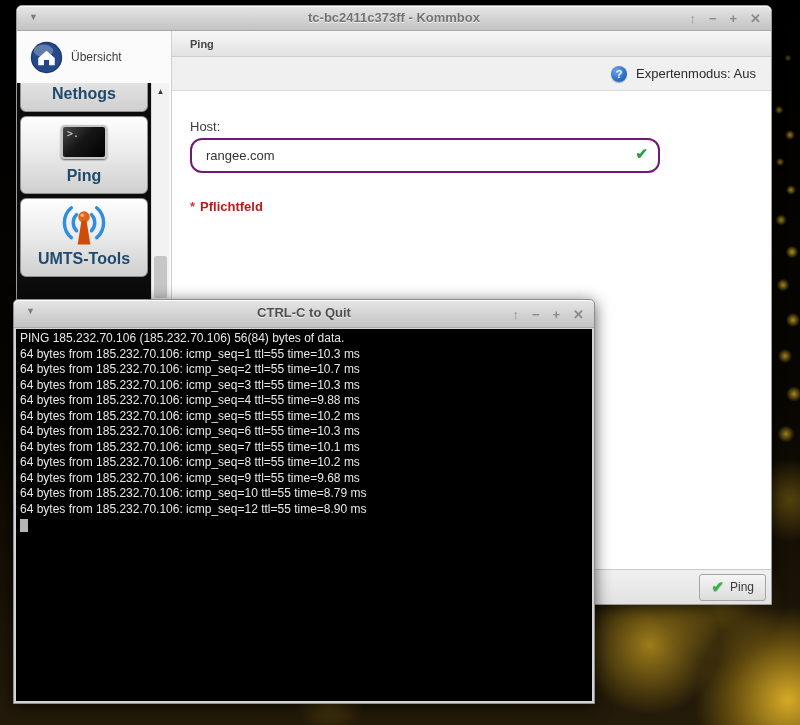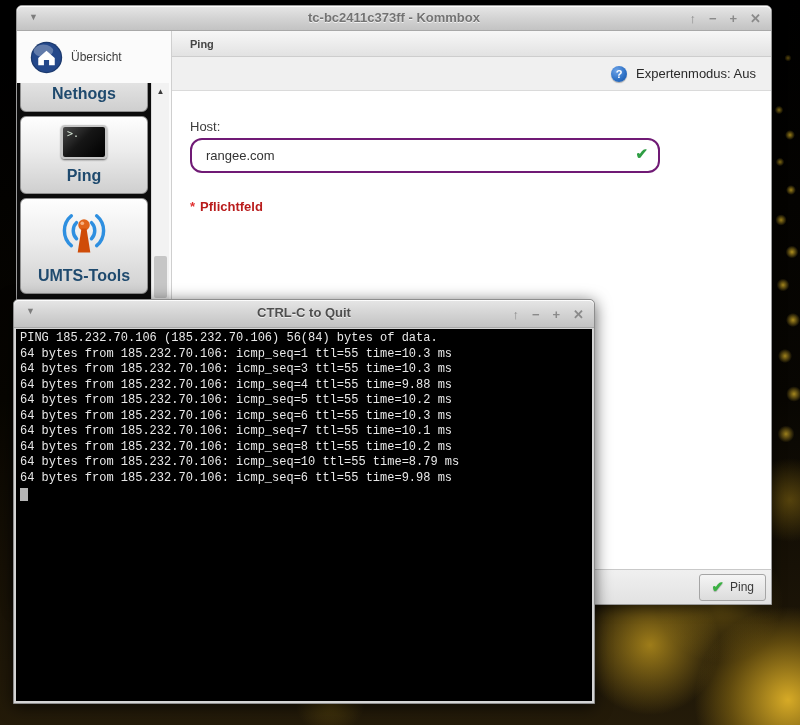--- a/index.html
+++ b/index.html
@@ -81,21 +81,21 @@
     position:relative; border-radius:6px; border:1px solid #8f8f8f;
     background:linear-gradient(180deg,#fefefe 0%,#ececec 45%,#cfcfcf 100%);
     display:flex; flex-direction:column; align-items:center; justify-content:flex-end;
     cursor:pointer; margin-bottom:4px;
   }
   .tool-tile .tile-label {
     font-size:16px; font-weight:bold; color:#1f4a6e; padding-bottom:8px;
   }
   .tile-nethogs { height:78px; margin-top:-52px; }
   .tile-ping    { height:78px; }
-  .tile-umts    { height:96px; }
+  .tile-umts    { height:79px; }
   .tile-icon-wrap { flex:1; display:flex; align-items:center; justify-content:center; width:100%; }
 
   .term-icon {
     width:46px; height:34px; border-radius:4px;
     border:2px solid #c6c6c6;
     background:linear-gradient(135deg,#4a4a4a 0%,#161616 45%,#000 100%);
     position:relative; box-shadow:0 1px 2px rgba(0,0,0,0.6);
   }
   .term-icon .prompt {
     position:absolute; left:4px; top:1px; font-family:"DejaVu Sans Mono", monospace;
@@ -171,21 +171,21 @@
     box-shadow:0 3px 16px rgba(0,0,0,0.65);
   }
   .terminal-window .titlebar { height:28px; }
   .terminal-window .win-title { top:5px; color:#4f4f4f; }
   .terminal-window .controls { top:6px; }
   .terminal-body {
     position:absolute; left:2px; right:2px; top:29px; bottom:2px;
     background:#000; overflow:hidden; padding:2px 0 0 4px; cursor:text;
   }
   .term-line {
-    font-family:Liberation Mono, monospace; font-size:12px; line-height:15.5px;
+    font-family:Liberation Sans, sans-serif; font-size:12px; line-height:15.5px;
     color:#e8e8e8; white-space:pre;
   }
   .term-cursor {
     display:inline-block; width:8px; height:13px; background:#b5b5b5; margin-top:2px;
   }
 </style>
 </head>
 <body>
 
 <div class="desktop">
@@ -293,25 +293,27 @@
       <span class="controls">
         <span>↑</span>
         <span>−</span>
         <span>+</span>
         <span>✕</span>
       </span>
     </div>
     <div class="terminal-body">
       <div class="term-line">PING 185.232.70.106 (185.232.70.106) 56(84) bytes of data.</div>
       <div class="term-line">64 bytes from 185.232.70.106: icmp_seq=1 ttl=55 time=10.3 ms</div>
+      <div class="term-line">64 bytes from 185.232.70.106: icmp_seq=2 ttl=55 time=10.7 ms</div>
       <div class="term-line">64 bytes from 185.232.70.106: icmp_seq=3 ttl=55 time=10.3 ms</div>
       <div class="term-line">64 bytes from 185.232.70.106: icmp_seq=4 ttl=55 time=9.88 ms</div>
       <div class="term-line">64 bytes from 185.232.70.106: icmp_seq=5 ttl=55 time=10.2 ms</div>
       <div class="term-line">64 bytes from 185.232.70.106: icmp_seq=6 ttl=55 time=10.3 ms</div>
       <div class="term-line">64 bytes from 185.232.70.106: icmp_seq=7 ttl=55 time=10.1 ms</div>
       <div class="term-line">64 bytes from 185.232.70.106: icmp_seq=8 ttl=55 time=10.2 ms</div>
+      <div class="term-line">64 bytes from 185.232.70.106: icmp_seq=9 ttl=55 time=9.68 ms</div>
       <div class="term-line">64 bytes from 185.232.70.106: icmp_seq=10 ttl=55 time=8.79 ms</div>
-      <div class="term-line">64 bytes from 185.232.70.106: icmp_seq=6 ttl=55 time=9.98 ms</div>
+      <div class="term-line">64 bytes from 185.232.70.106: icmp_seq=12 ttl=55 time=8.90 ms</div>
       <span class="term-cursor"></span>
     </div>
   </div>
 
 </div>
 
 </body></html>

